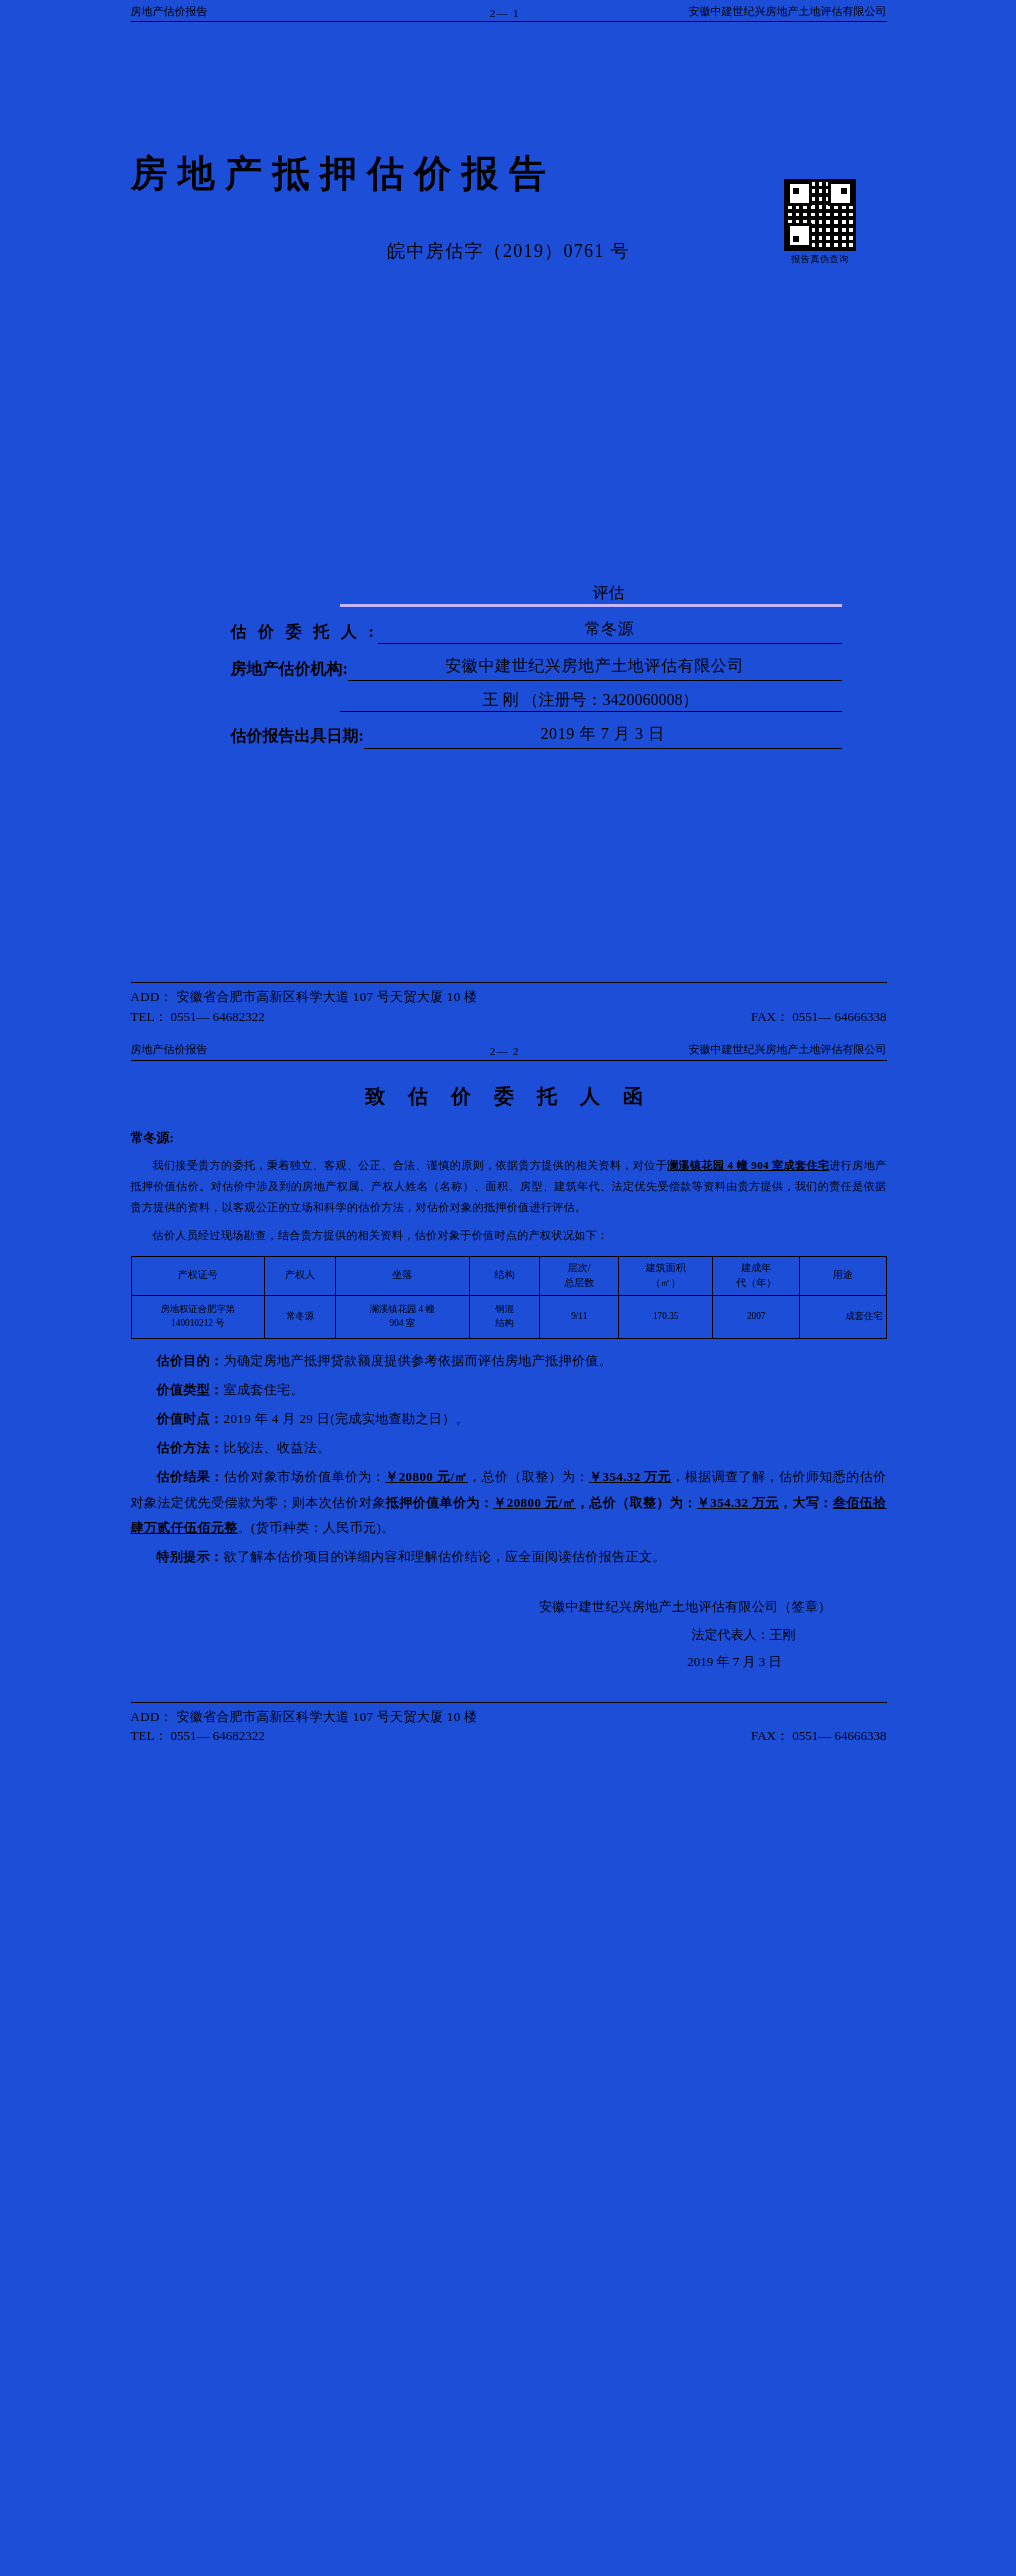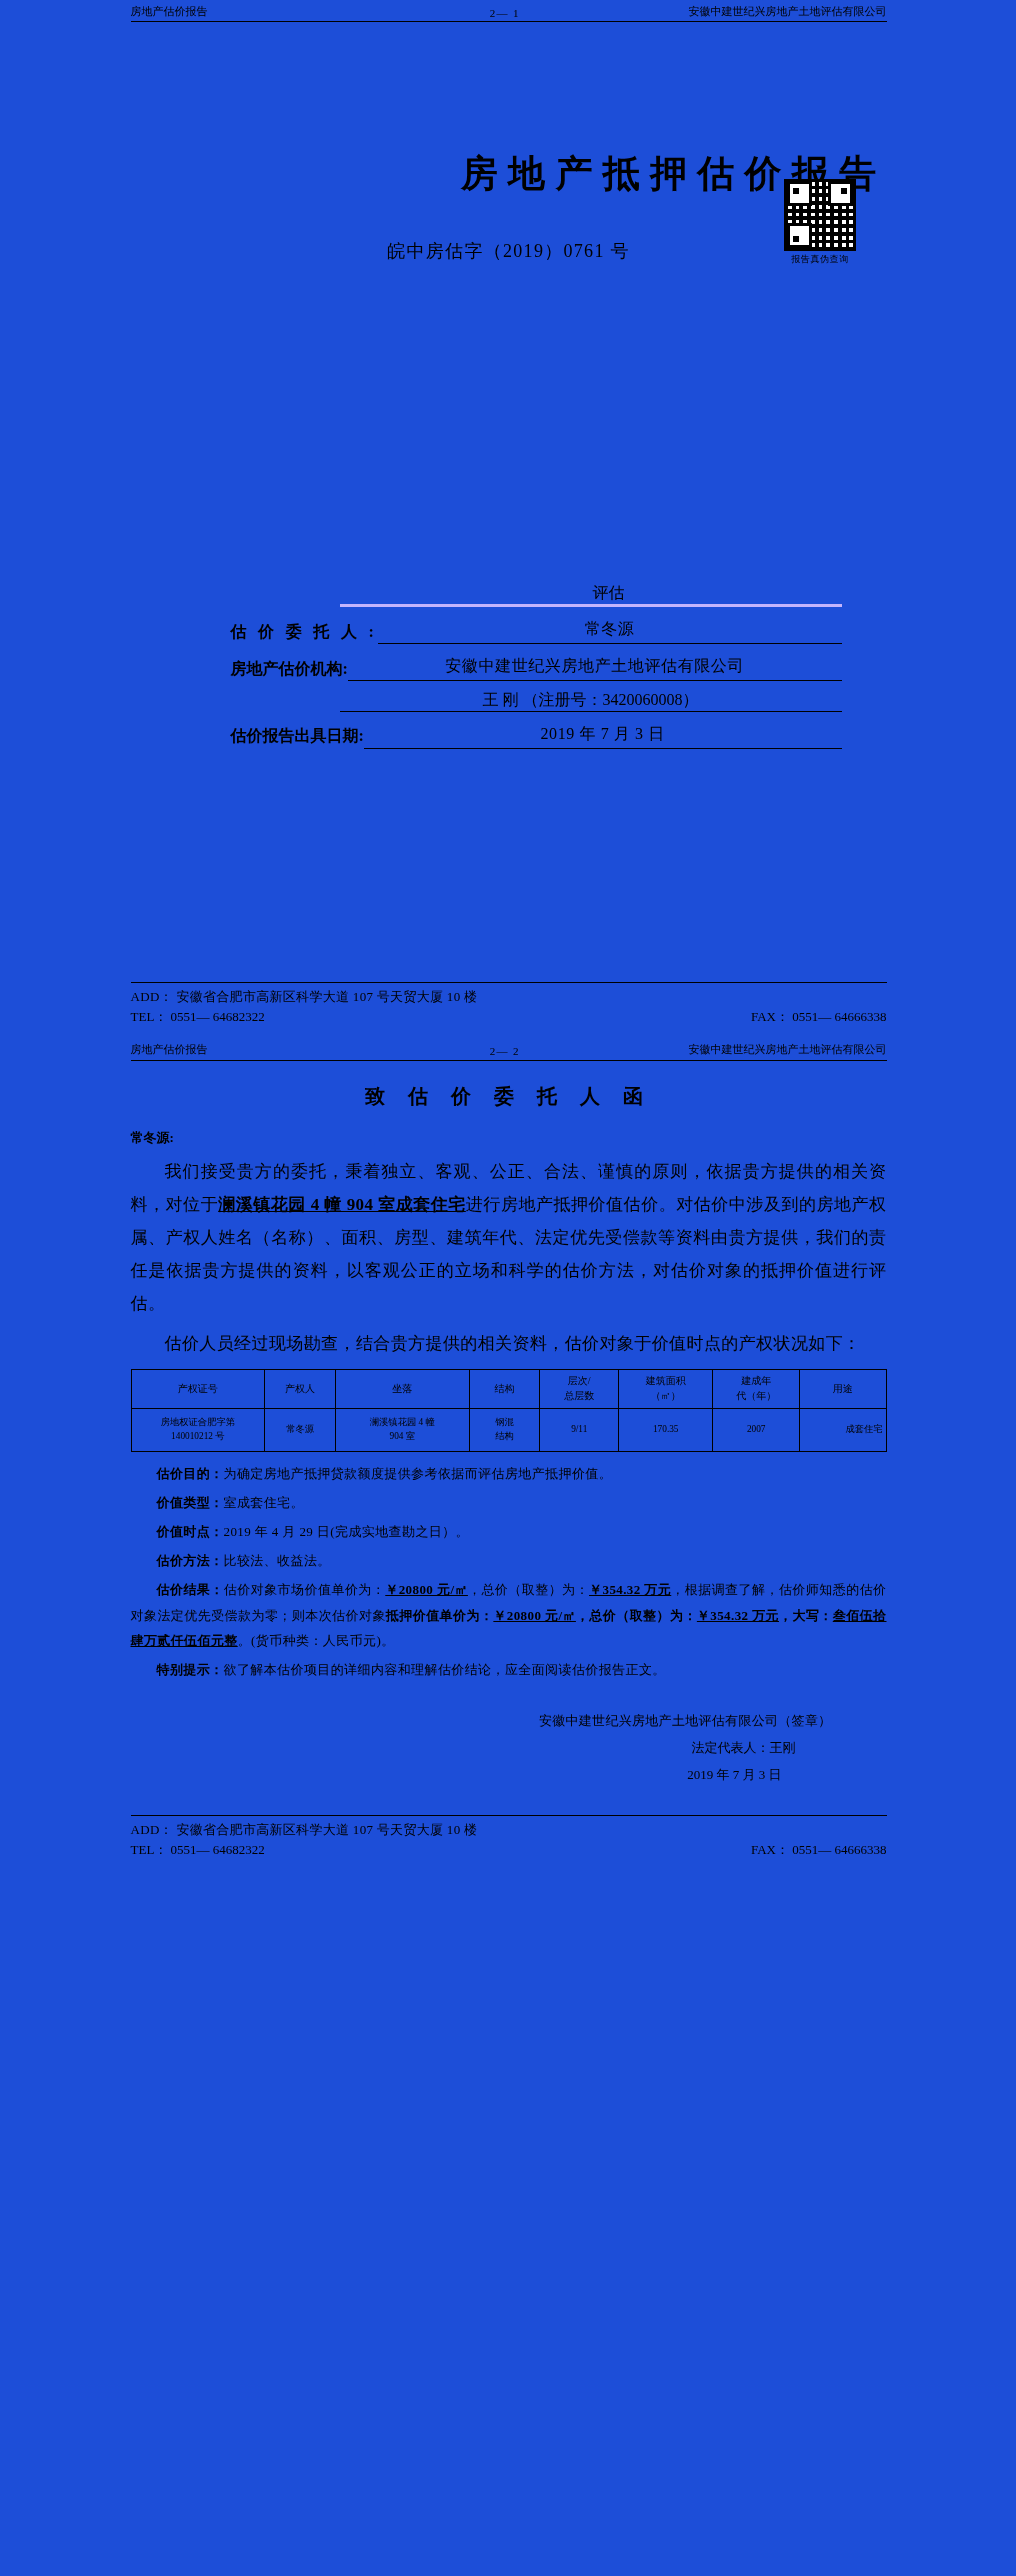--- a/index.html
+++ b/index.html
@@ -103,21 +103,21 @@
   .qr-dot2 { right: 9px; top: 9px; }
   .qr-dot3 { left: 9px; bottom: 9px; }
   .qr-caption {
     font-size: 9px;
     margin-top: 2.6px;
     letter-spacing: 0.6px;
     white-space: nowrap;
   }
 
   .cover-title {
-    text-align: right;
+    text-align: left;
     font-size: 37px;
     font-weight: bold;
     letter-spacing: 10.3px;
     margin-top: 127px;
     font-family: "Liberation Serif", serif;
   }
   .cover-code {
     text-align: center;
     font-size: 18px;
     margin-top: 40px;
@@ -174,21 +174,21 @@
     font-weight: bold;
     letter-spacing: 9px;
     margin: 22px 0 19px 0;
   }
   .salutation {
     font-size: 13px;
     font-weight: bold;
     margin: 6.4px 0 7.7px 0;
   }
   p.para {
-    font-size: 17px;
+    font-size: 11px;
     line-height: 1.95;
     margin: 0 0 6.4px 0;
     text-indent: 2em;
     text-align: justify;
     letter-spacing: 0.4px;
   }
   .u {
     text-decoration: underline;
     font-weight: bold;
   }

